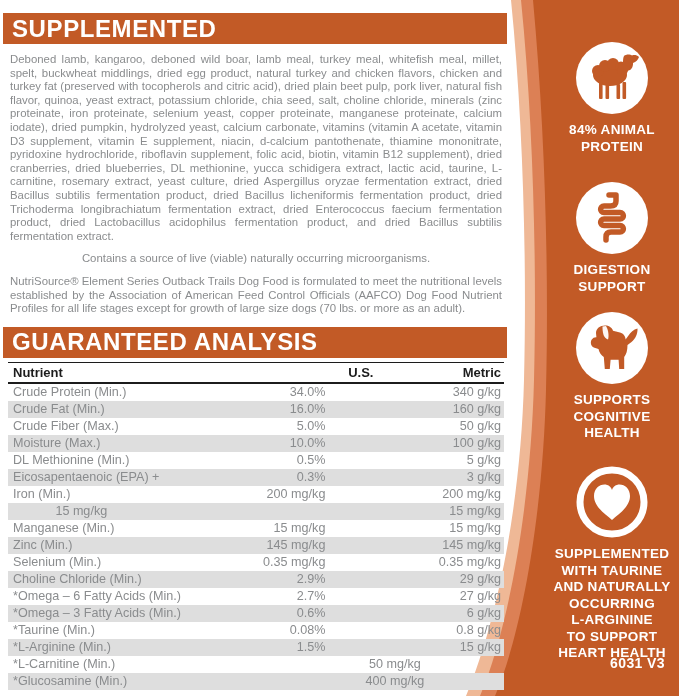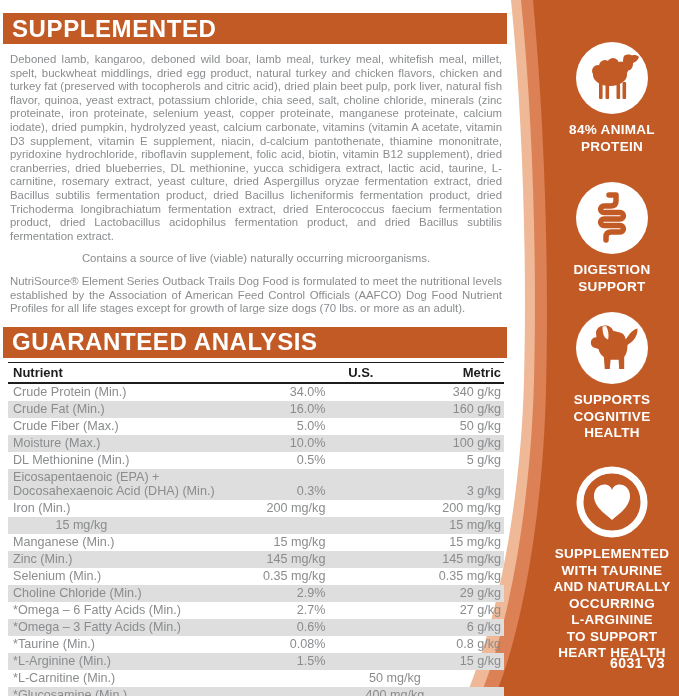--- a/index.html
+++ b/index.html
@@ -118,21 +118,20 @@
             <div class="c-metric">100 g/kg</div>
           </div>
           <div class="trow">
             <div class="c-name">DL Methionine (Min.)</div>
             <div class="c-us">0.5%</div>
             <div class="c-metric">5 g/kg</div>
           </div>
           <div class="trow alt">
             <div class="c-name">
               <div>Eicosapentaenoic (EPA) +</div>
-              <div>Docosahexaenoic Acid (DHA) (Min.)</div>
             </div>
             <div class="c-us">0.3%</div>
             <div class="c-metric">3 g/kg</div>
           </div>
           <div class="trow">
             <div class="c-name">Iron (Min.)</div>
             <div class="c-us">200 mg/kg</div>
             <div class="c-metric">200 mg/kg</div>
           </div>
           <div class="trow alt">

